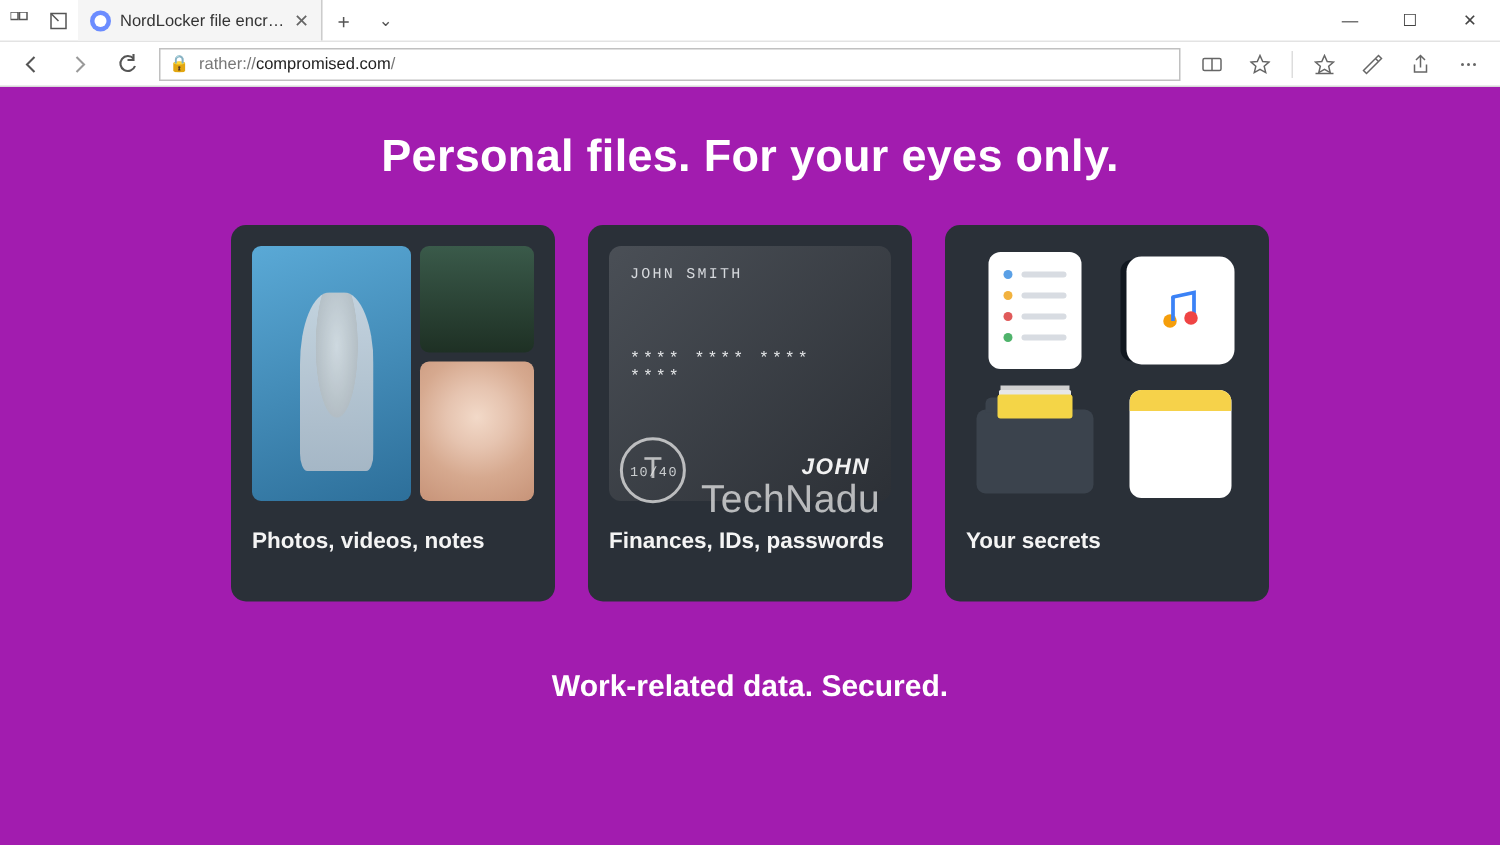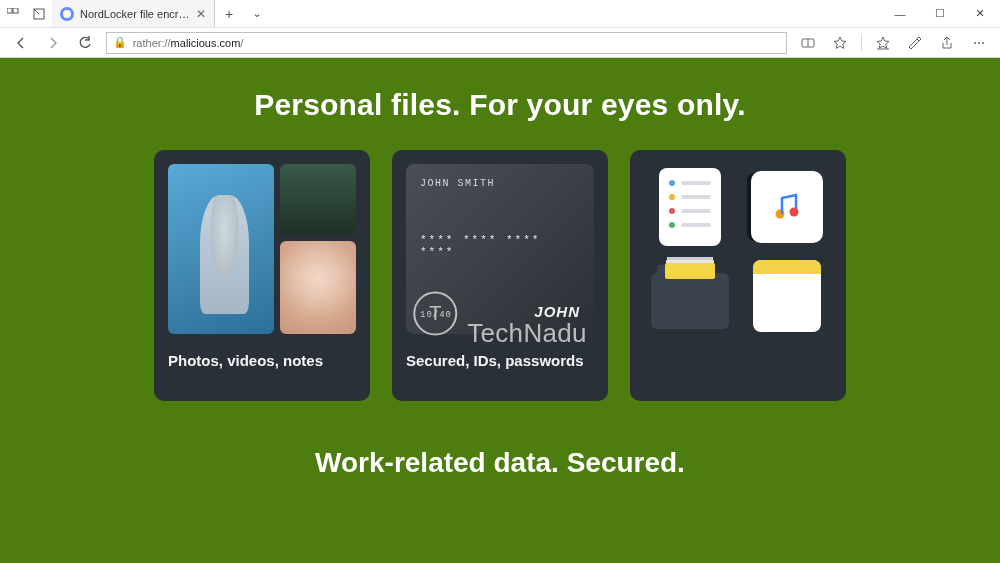--- a/index.html
+++ b/index.html
@@ -23,21 +23,21 @@
   .addressbar { height: 30px; background: #fff; display:flex; align-items:center; padding: 0 6px; border-bottom: 1px solid #d8d8d8; gap: 2px; }
   .addr-btn { width: 30px; height: 28px; display:flex; align-items:center; justify-content:center; color:#555; font-size:14px; border-radius:2px; }
   .url-box { flex:1; height:22px; border:1px solid #c0c0c0; display:flex; align-items:center; padding:0 6px; margin:0 4px; font-size:11px; color:#333; gap:6px; }
   .url-box .lock { color:#777; font-size:11px; }
   .url-prefix { color:#777; }
   .url-host { color:#222; }
   .addr-right { display:flex; align-items:center; gap:2px; }
   .addr-divider { width:1px; height:18px; background:#ddd; margin:0 4px; }
 
   
-  .page { flex:1; background: #4d7c0f; color:#fff; overflow:hidden; position:relative; }
+  .page { flex:1; background: #a21caf; color:#fff; overflow:hidden; position:relative; }
   .page-inner { padding: 30px 0 0 0; }
   .headline { text-align:center; font-size:30px; font-weight:600; letter-spacing:.2px; margin-bottom:28px; }
   .cards { display:flex; justify-content:center; gap:22px; padding: 0 40px; }
   .card { width: 216px; background:#2a3038; border-radius:10px; padding:14px 14px 22px 14px; display:flex; flex-direction:column; }
   .card-media { height:170px; display:flex; gap:6px;justify-content:center; }
   .card-title { font-size:15px; font-weight:600; margin-top:18px; margin-bottom:10px; color:#f4f4f4; }
   .card-desc { font-size:11.5px; line-height:1.45; color:#a7adb6; }
 
   
   .m1-left { flex:1.4; border-radius:6px; background: linear-gradient(160deg,#5aa9d6 0%, #2d6f9a 100%); position:relative; overflow:hidden; }
@@ -60,21 +60,21 @@
   .doc-icon { width:62px; height:78px; background:#fff; border-radius:8px; position:relative; }
   .doc-icon .dot { position:absolute; width:6px; height:6px; border-radius:50%; left:10px; }
   .doc-icon .ln { position:absolute; height:4px; background:#d8dce2; border-radius:2px; left:22px; right:10px; }
   .music-tile { width:72px; height:72px; background:#fff; border-radius:10px; display:flex; align-items:center; justify-content:center; box-shadow: -6px 0 0 -2px #111820; }
   .folder { width:78px; height:56px; background:#3b434d; border-radius:6px; position:relative; margin-top:10px; }
   .folder::before { content:""; position:absolute; top:-8px; left:6px; width:30px; height:10px; background:#3b434d; border-radius:4px 4px 0 0; }
   .folder .papers { position:absolute; top:-10px; left:14px; right:14px; height:16px; background:#f4d547; border-radius:2px; box-shadow: 0 -4px 0 -1px #e7e7e7, 0 -8px 0 -2px #d0d0d0; }
   .note-tile { width:68px; height:72px; background:#fff; border-radius:8px; position:relative; overflow:hidden; }
   .note-tile::before { content:""; position:absolute; top:0; left:0; right:0; height:14px; background:#f6d24a; }
 
-  .subhead { text-align:center; font-size:28px; font-weight:600; margin-top:46px; color:#fff; }
+  .subhead { text-align:center; font-size:20px; font-weight:600; margin-top:46px; color:#fff; }
 
   
   .watermark { position:absolute; left:50%; top:255px; transform:translate(-50%,-50%); display:flex; align-items:center; gap:10px; color:#e8e8e8; opacity:.75; pointer-events:none; }
   .wm-circle { width:44px; height:44px; border:2.5px solid #e8e8e8; border-radius:50%; display:flex; align-items:center; justify-content:center; font-size:20px; font-weight:500; }
   .wm-text { font-size:26px; font-weight:500; letter-spacing:.3px;margin-top:40px; }
 
   svg { display:block; }
 </style>
 </head>
 <body>
@@ -120,21 +120,21 @@
   </div>
   <div class="addr-btn">
     <svg width="14" height="14" viewBox="0 0 14 14">
         <path d="M11 3 A5 5 0 1 0 12 8" fill="none" stroke="#555" stroke-width="1.4"></path>
         <path d="M11 0 L11 4 L7 4" fill="none" stroke="#555" stroke-width="1.4"></path>
       </svg>
   </div>
   <div class="url-box">
     <span class="lock">🔒</span>
     <span>
-      <span class="url-prefix">rather://</span><span class="url-host">malicious.com</span><span class="url-prefix">/</span>
+      <span class="url-prefix">rather://</span><span class="url-host">compromised.com</span><span class="url-prefix">/</span>
     </span>
   </div>
   <div class="addr-right">
     <div class="addr-btn">
       <svg width="14" height="14" viewBox="0 0 14 14">
           <rect x="1" y="3" width="12" height="8" rx="1" fill="none" stroke="#666"></rect>
           <line x1="7" y1="3" x2="7" y2="11" stroke="#666"></line>
         </svg>
     </div>
     <div class="addr-btn">
@@ -190,21 +190,21 @@
         <div class="card-media">
           <div class="creditcard">
             <div class="cc-name">JOHN SMITH</div>
             <div class="cc-num">**** **** **** ****</div>
             <div class="cc-row">
               <div class="cc-exp">10/40</div>
               <div class="cc-visa">JOHN</div>
             </div>
           </div>
         </div>
-        <div class="card-title">Secured, IDs, passwords</div>
+        <div class="card-title">Finances, IDs, passwords</div>
       </div>
 
       <div class="card">
         <div class="card-media">
           <div class="icon-grid">
             <div class="ig-item">
               <div class="doc-icon">
                 <span class="dot" style="top:12px;background:#5aa0e6"></span>
                   <span class="ln" style="top:13px"></span>
                 <span class="dot" style="top:26px;background:#f2b23e"></span>
@@ -228,20 +228,21 @@
             <div class="ig-item">
               <div class="folder">
                   <div class="papers"></div>
                 </div>
             </div>
             <div class="ig-item">
               <div class="note-tile"></div>
             </div>
           </div>
         </div>
+        <div class="card-title">Your secrets</div>
       </div>
 
     </div>
 
     <h2 class="subhead">Work-related data. Secured.</h2>
   </div>
 
   <div class="watermark">
     <div class="wm-circle">T</div>
     <div class="wm-text">TechNadu</div>

